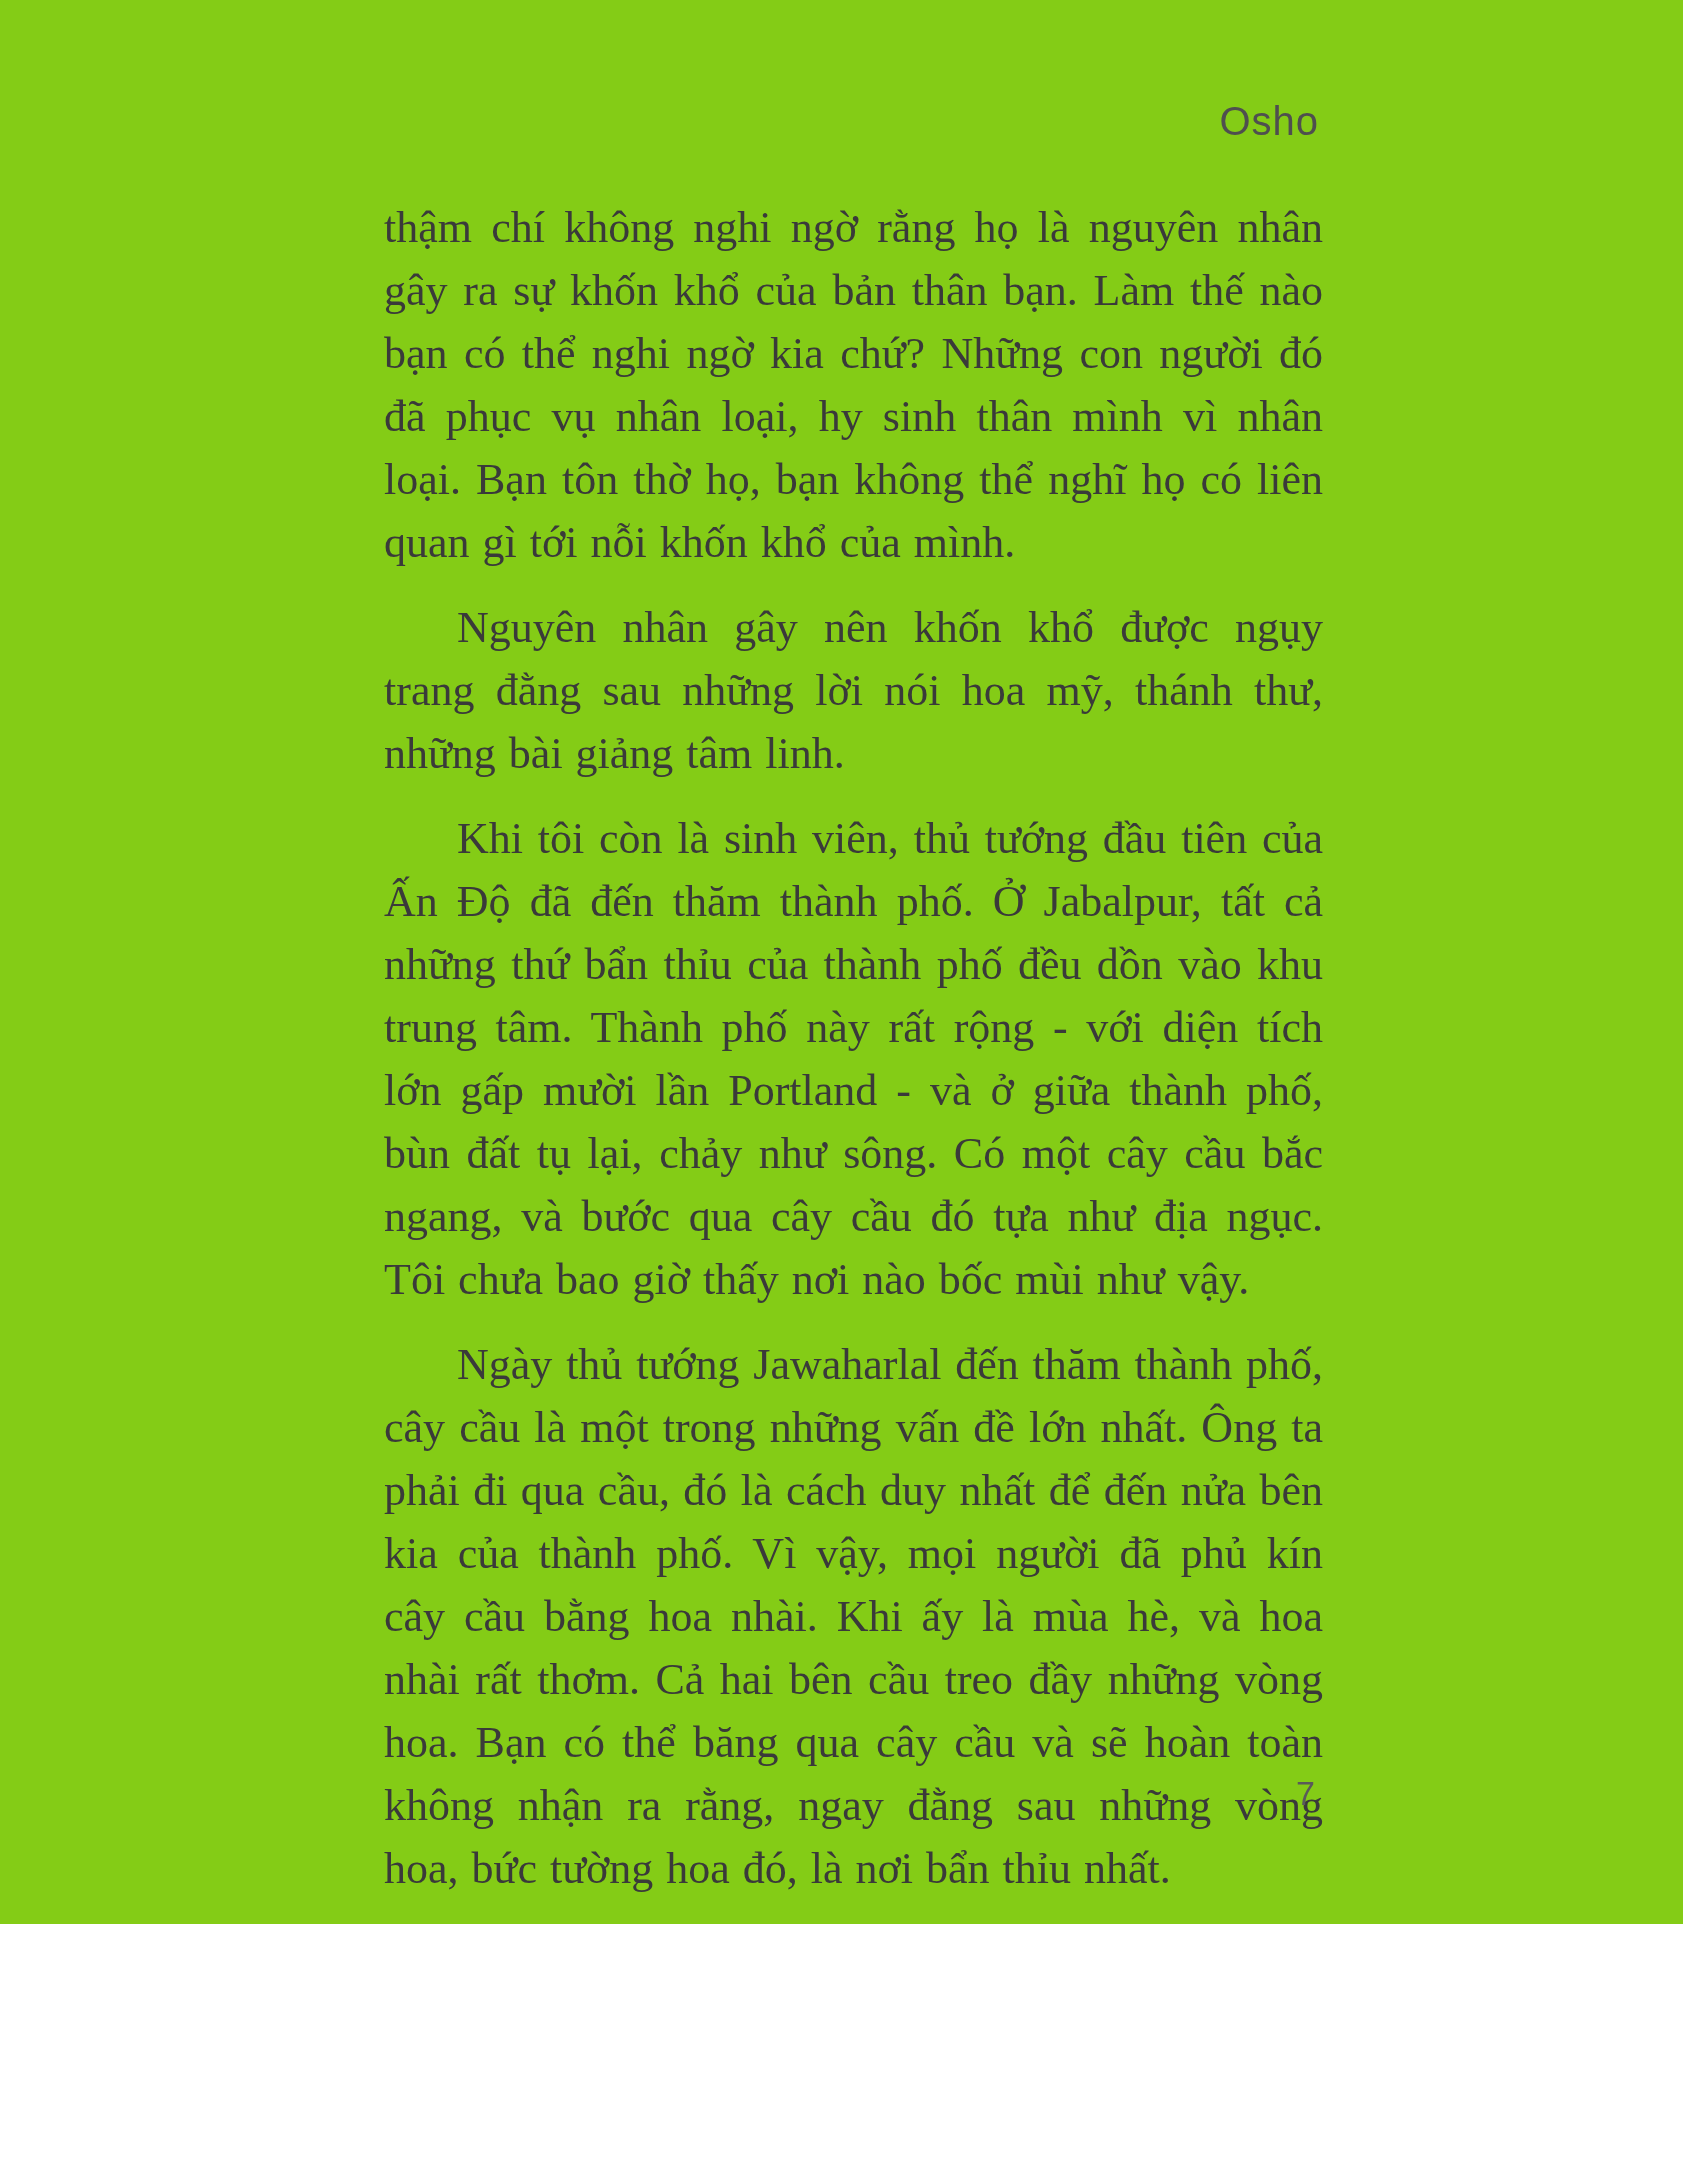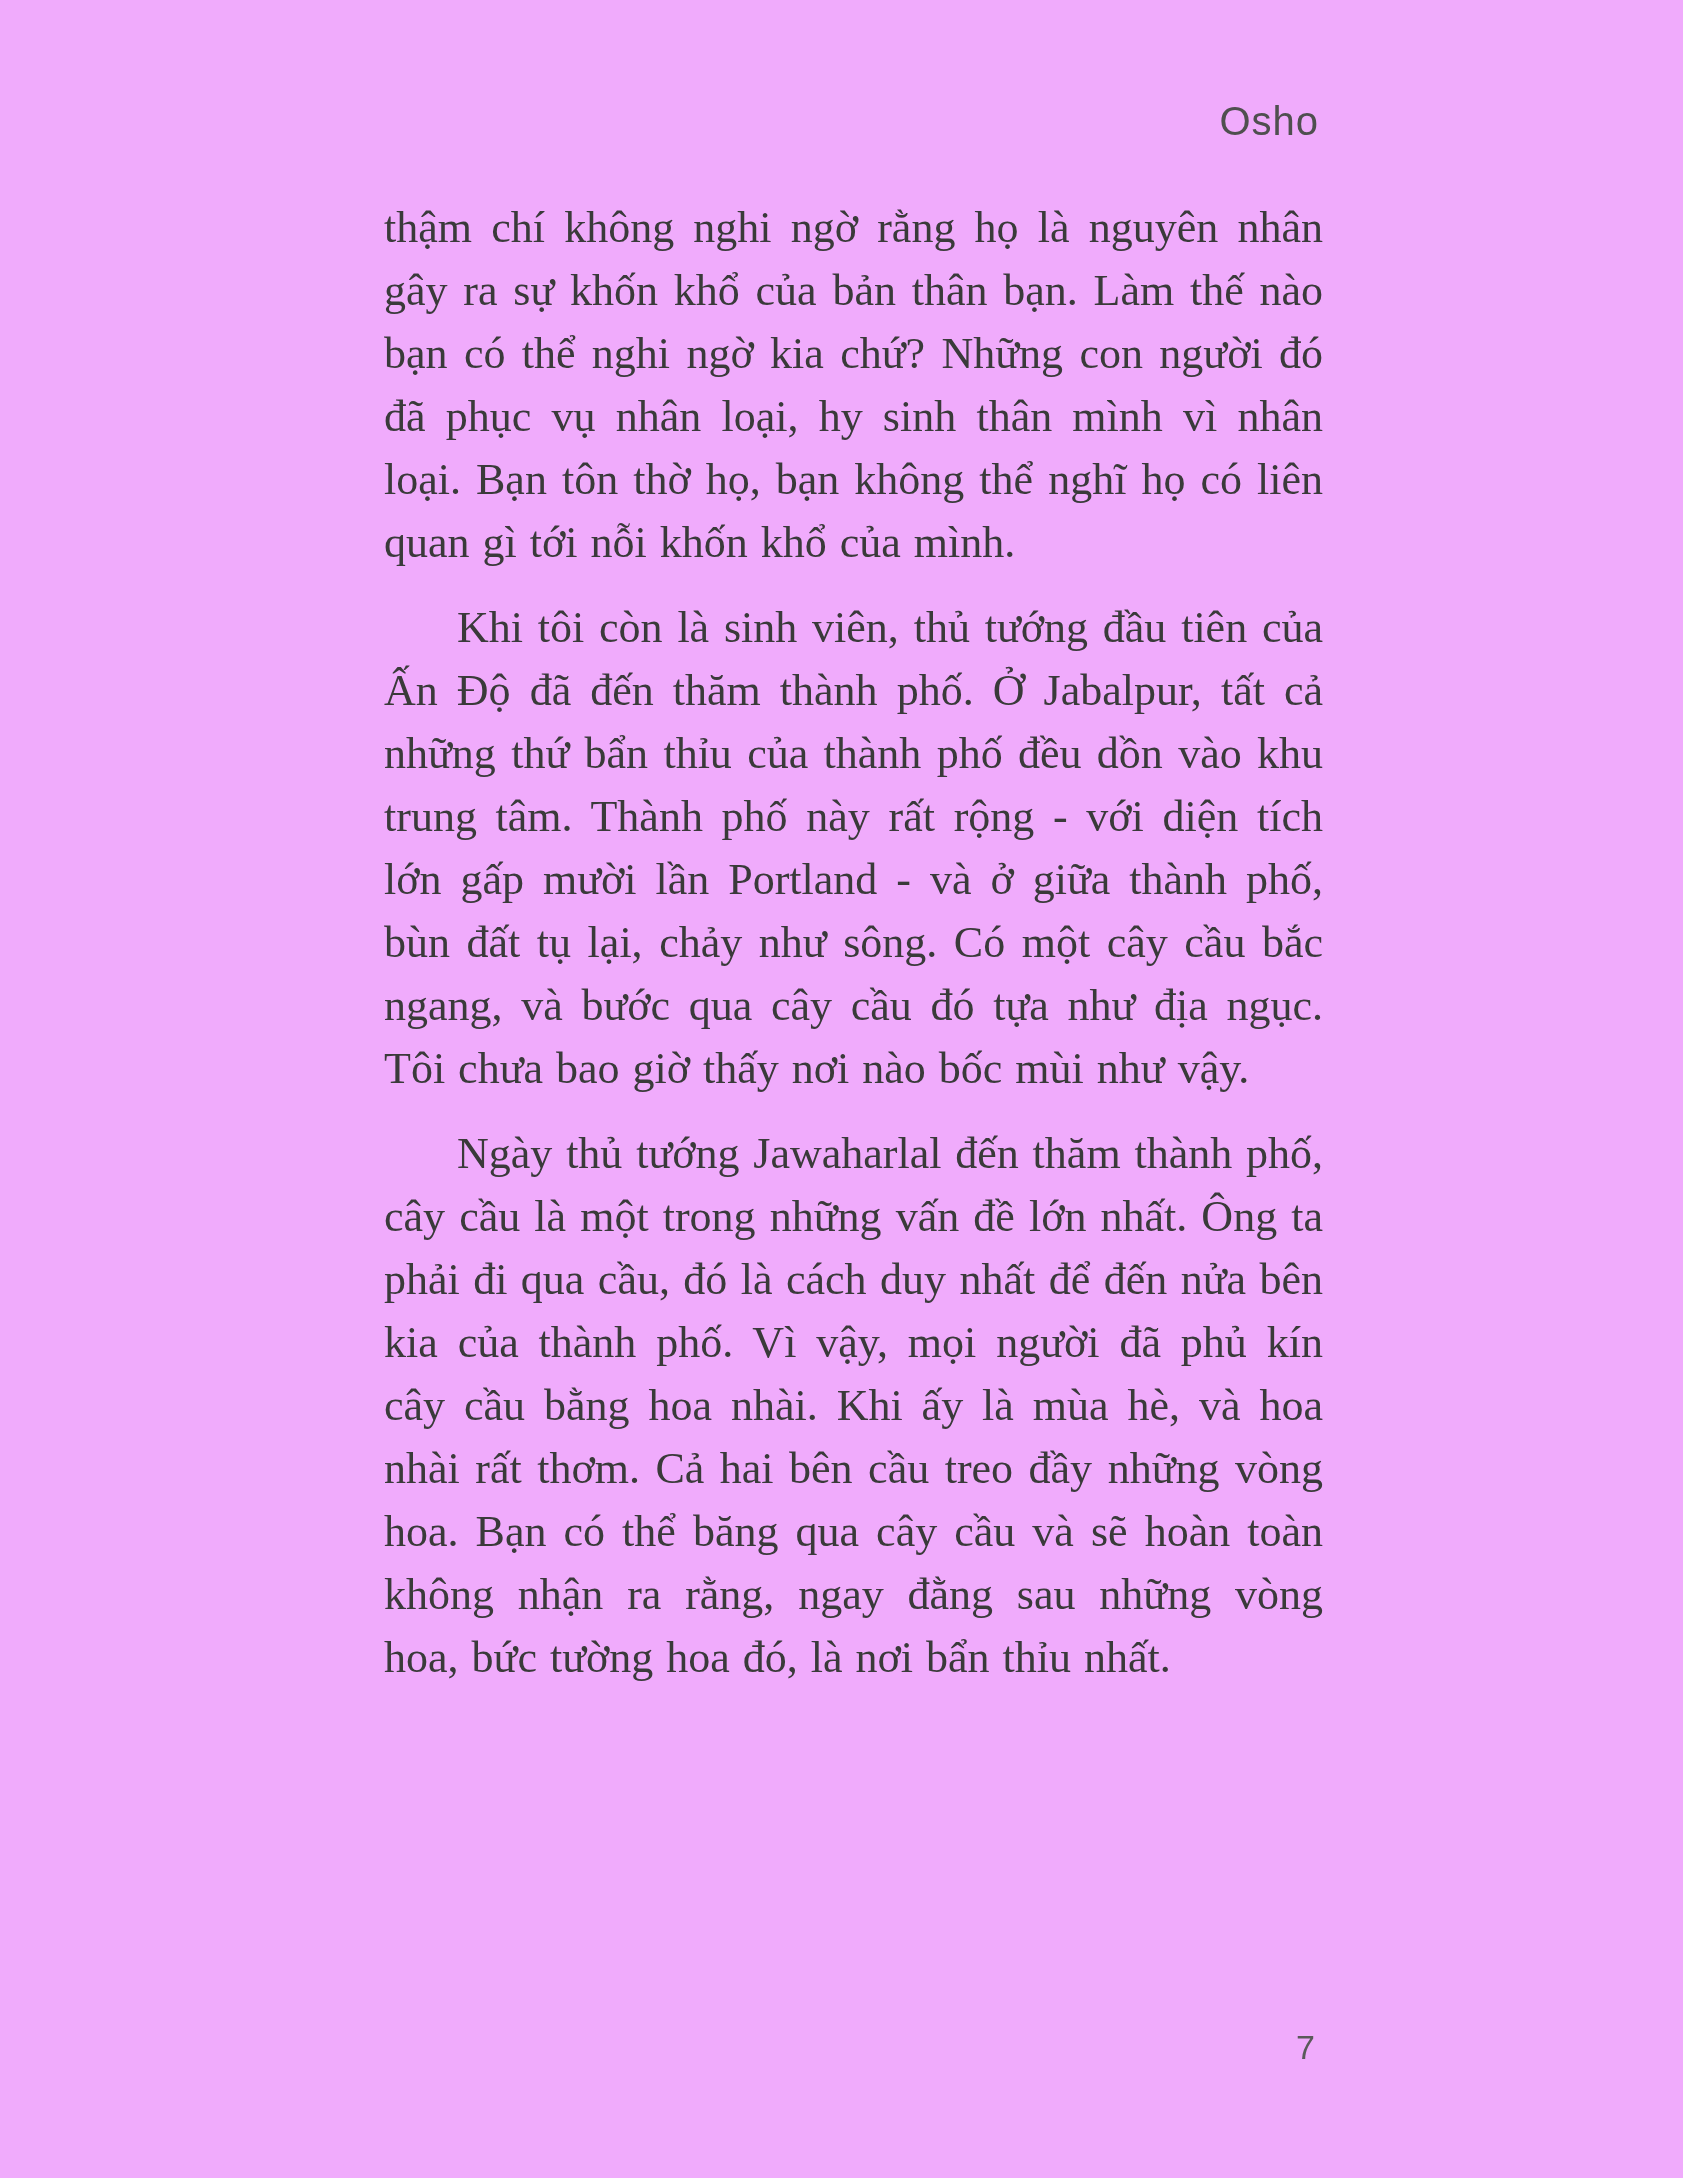--- a/index.html
+++ b/index.html
@@ -3,22 +3,22 @@
 <meta charset="utf-8">
 <style>
   html, body {
     margin: 0;
     padding: 0;
     background: #ffffff;
   }
   .page {
     position: relative;
     width: 1683px;
-    height: 2178px;
-    background: #f0abfc;
+    height: 1924px;
+    background: #84cc16;
     overflow: hidden;
     font-family: "Liberation Serif", serif;
   }
   .running-header {
     position: absolute;
     top: 99px;
     right: 364px;
     font-family: "Liberation Sans", sans-serif;
     font-weight: 300;
     font-size: 40px;
@@ -55,19 +55,20 @@
   }
 </style>
 </head>
 <body>
 
 <div class="page">
   <div class="running-header">Osho</div>
 
   <div class="content">
       <p class="para no-indent">thậm chí không nghi ngờ rằng họ là nguyên nhân gây ra sự khốn khổ của bản thân bạn. Làm thế nào bạn có thể nghi ngờ kia chứ? Những con người đó đã phục vụ nhân loại, hy sinh thân mình vì nhân loại. Bạn tôn thờ họ, bạn không thể nghĩ họ có liên quan gì tới nỗi khốn khổ của mình.</p>
+      <p class="para">Nguyên nhân gây nên khốn khổ được ngụy trang đằng sau những lời nói hoa mỹ, thánh thư, những bài giảng tâm linh.</p>
       <p class="para">Khi tôi còn là sinh viên, thủ tướng đầu tiên của Ấn Độ đã đến thăm thành phố. Ở Jabalpur, tất cả những thứ bẩn thỉu của thành phố đều dồn vào khu trung tâm. Thành phố này rất rộng - với diện tích lớn gấp mười lần Portland - và ở giữa thành phố, bùn đất tụ lại, chảy như sông. Có một cây cầu bắc ngang, và bước qua cây cầu đó tựa như địa ngục. Tôi chưa bao giờ thấy nơi nào bốc mùi như vậy.</p>
       <p class="para">Ngày thủ tướng Jawaharlal đến thăm thành phố, cây cầu là một trong những vấn đề lớn nhất. Ông ta phải đi qua cầu, đó là cách duy nhất để đến nửa bên kia của thành phố. Vì vậy, mọi người đã phủ kín cây cầu bằng hoa nhài. Khi ấy là mùa hè, và hoa nhài rất thơm. Cả hai bên cầu treo đầy những vòng hoa. Bạn có thể băng qua cây cầu và sẽ hoàn toàn không nhận ra rằng, ngay đằng sau những vòng hoa, bức tường hoa đó, là nơi bẩn thỉu nhất.</p>
     </div>
 
   <div class="page-number">7</div>
 </div>
 
 
 </body></html>

